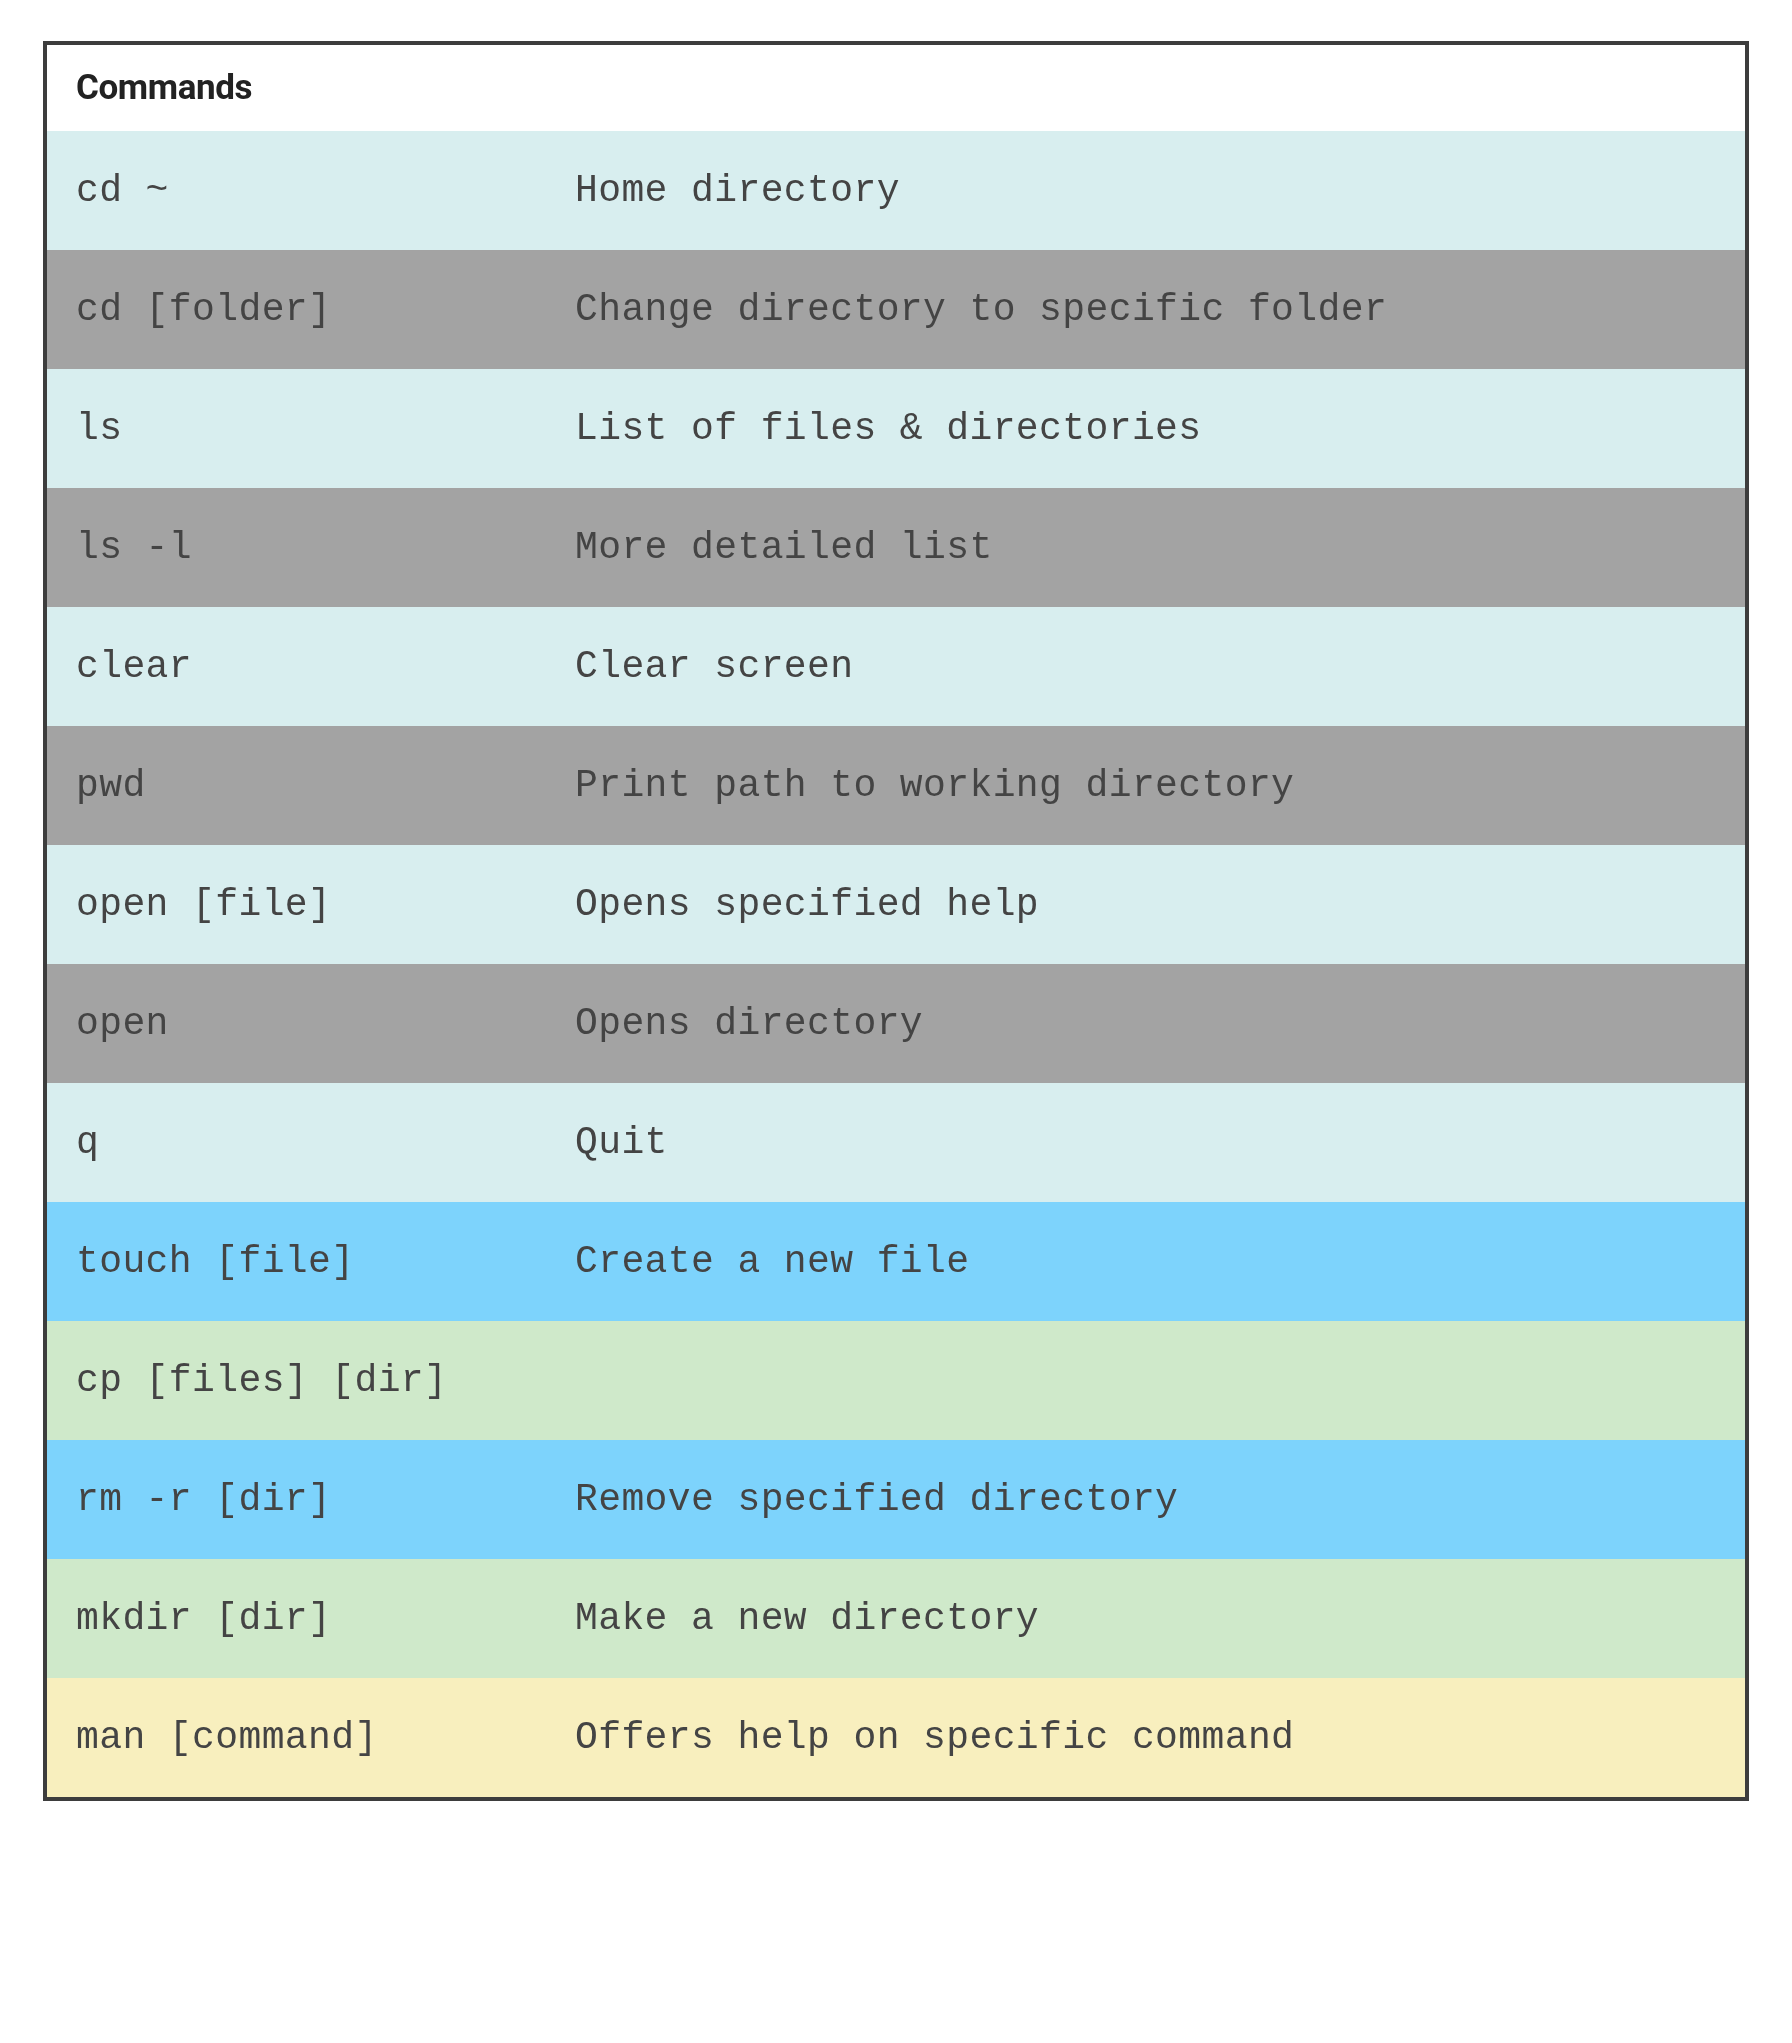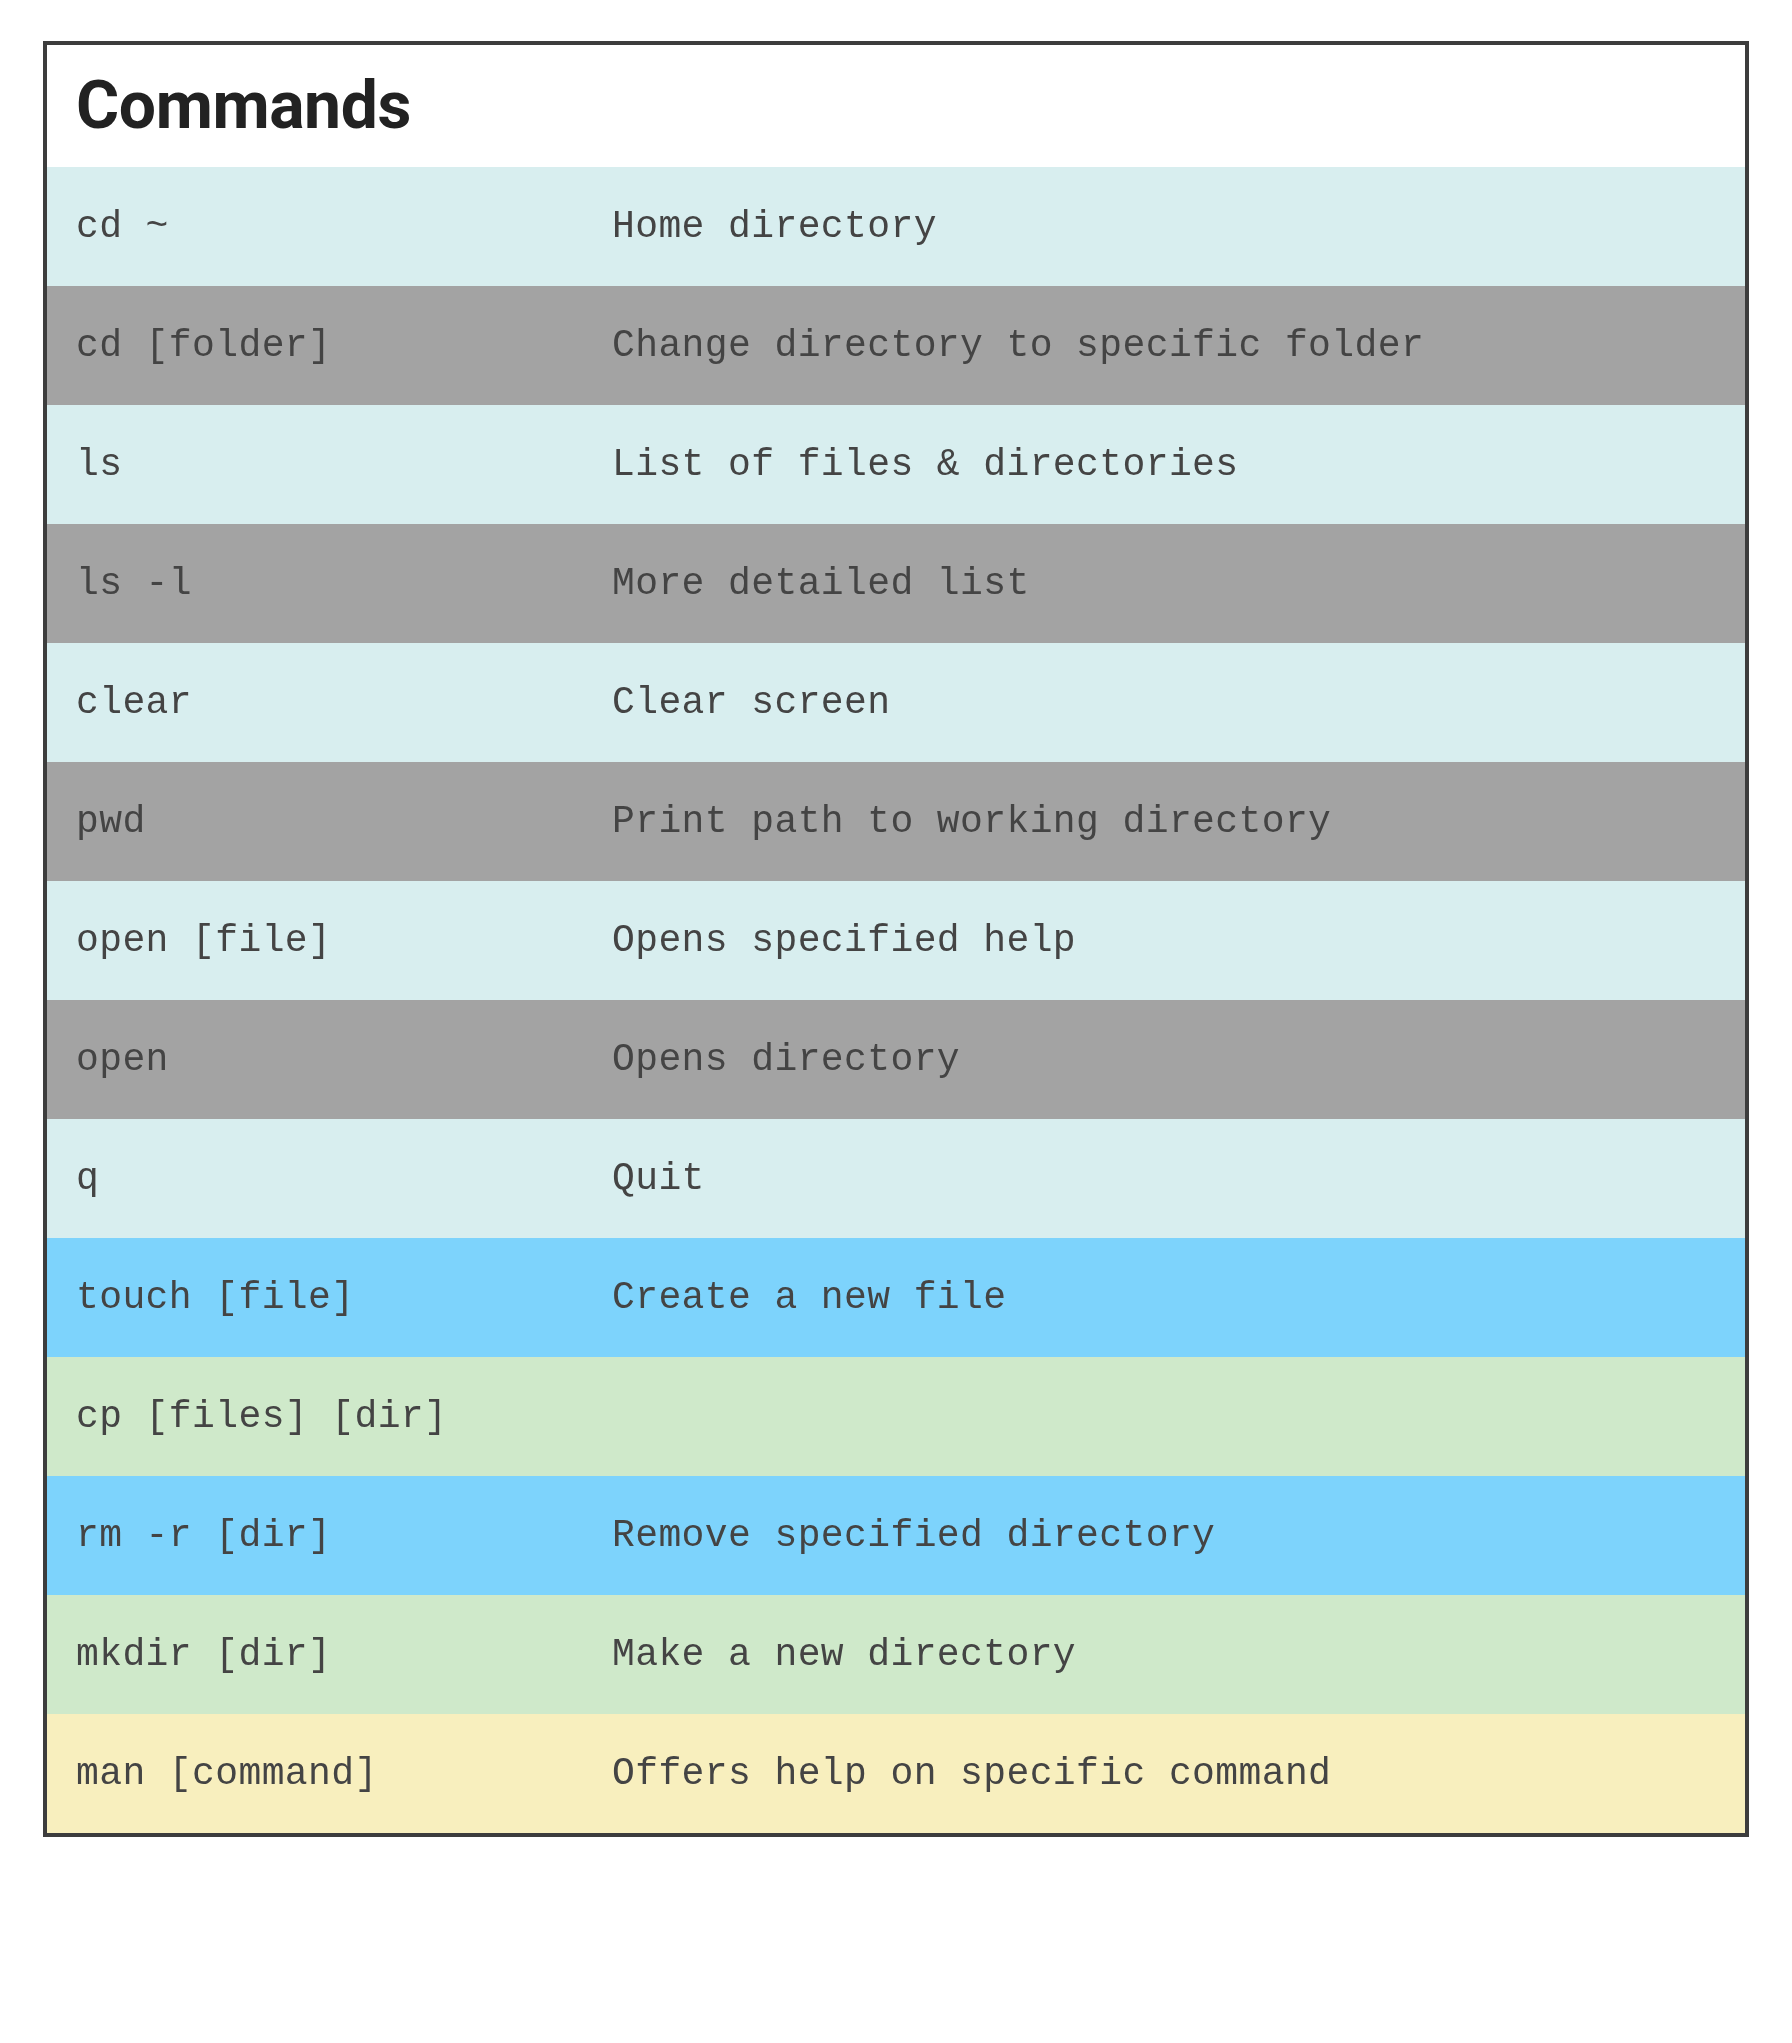--- a/index.html
+++ b/index.html
@@ -14,42 +14,41 @@
     box-sizing: border-box;
     padding: 41px 43px;
     width: 1792px;
   }
   .panel {
     border: 4.3px solid #3d3d3d;
     box-sizing: border-box;
     width: 100%;
   }
   .panel-title {
-    font-size: 66px;
+    font-size: 35px;
     font-weight: 700;
     color: #222;
     padding: 22.4px 29px 22.4px 29px;
     letter-spacing: -0.4px;
   }
   .rows {
     display: flex;
     flex-direction: column;
   }
   .row {
     display: flex;
     flex-direction: row;
     align-items: center;
     padding: 34px 29px;
     font-family: "SFMono-Regular", Consolas, "Liberation Mono", Menlo, Courier, monospace;
     font-size: 38px;
     color: #444;
     letter-spacing: 0.4px;
     box-sizing: border-box;
     min-height: 119px;
-    gap: 37px;
   }
   .cmd {
     width: 499px;
     flex: 0 0 499px;
     white-space: pre;
   }
   .desc {
     flex: 1;
     white-space: pre;
   }

